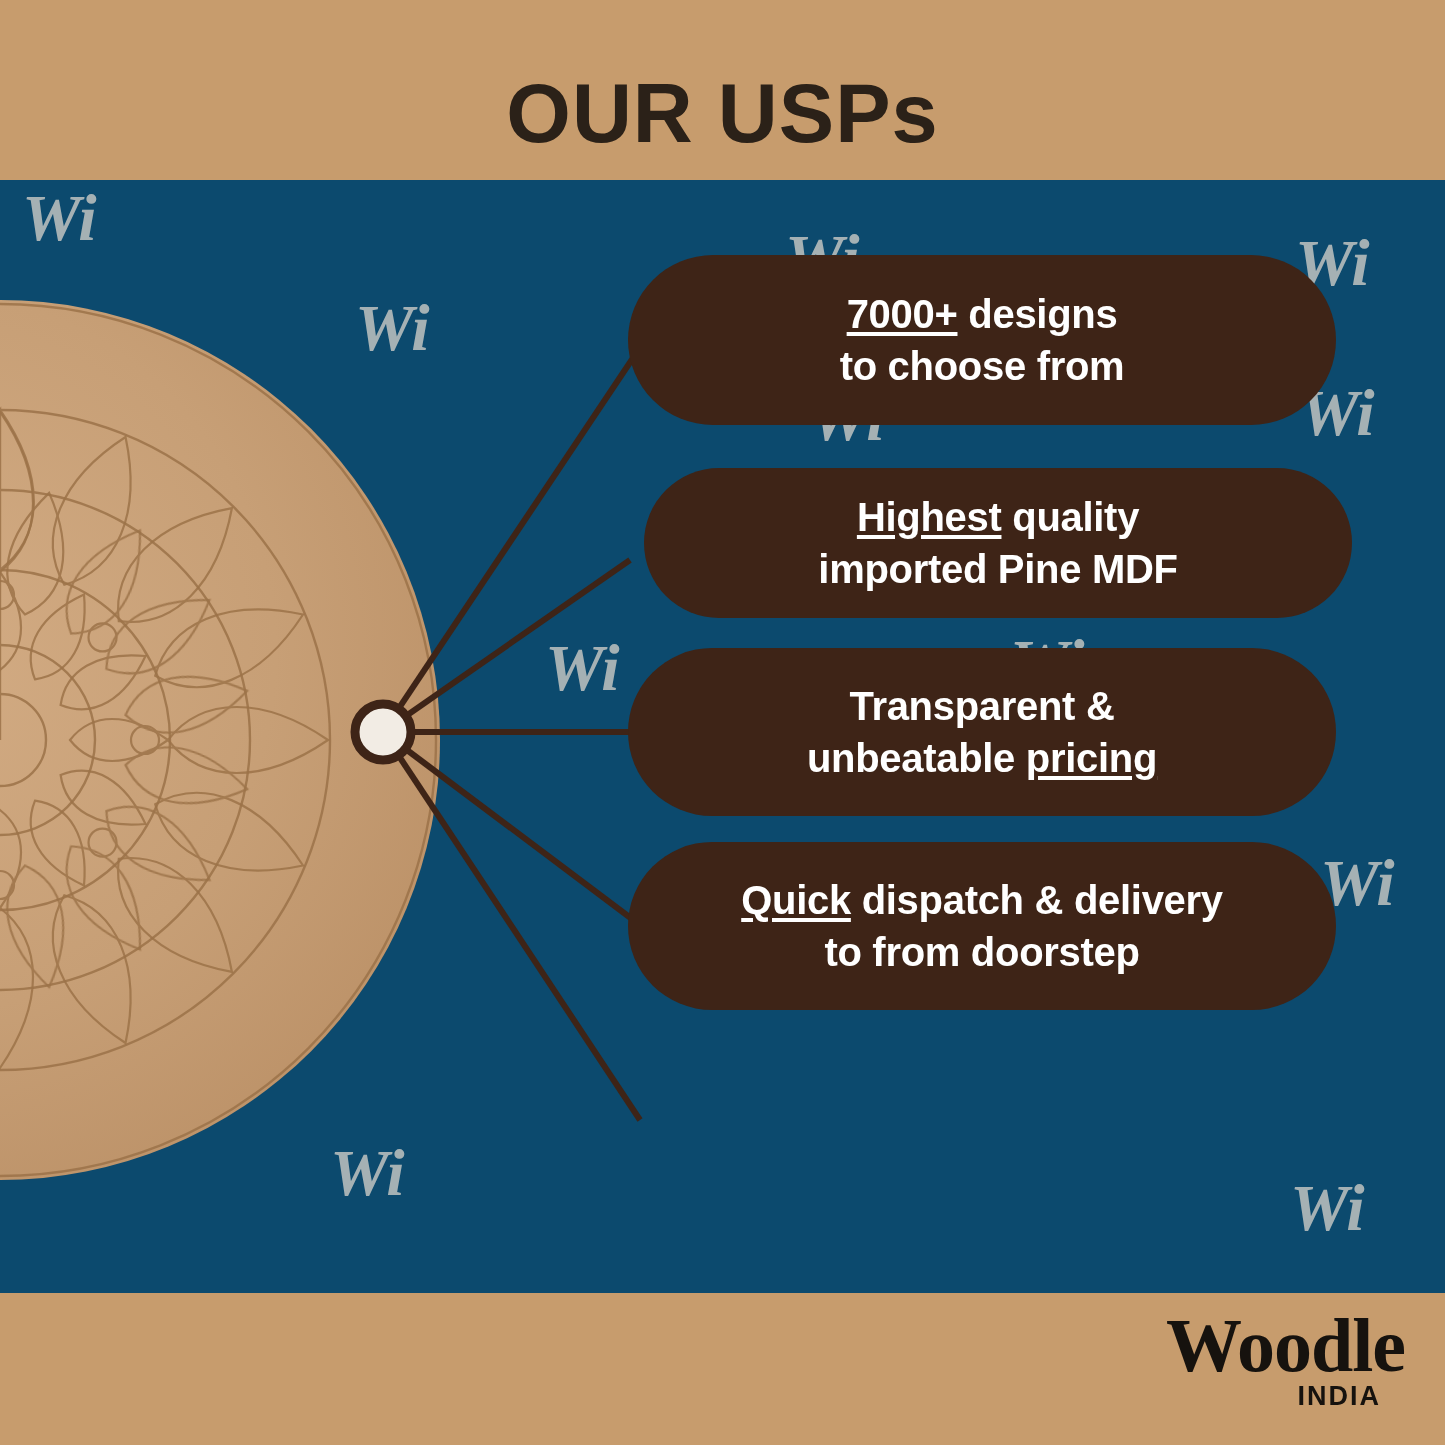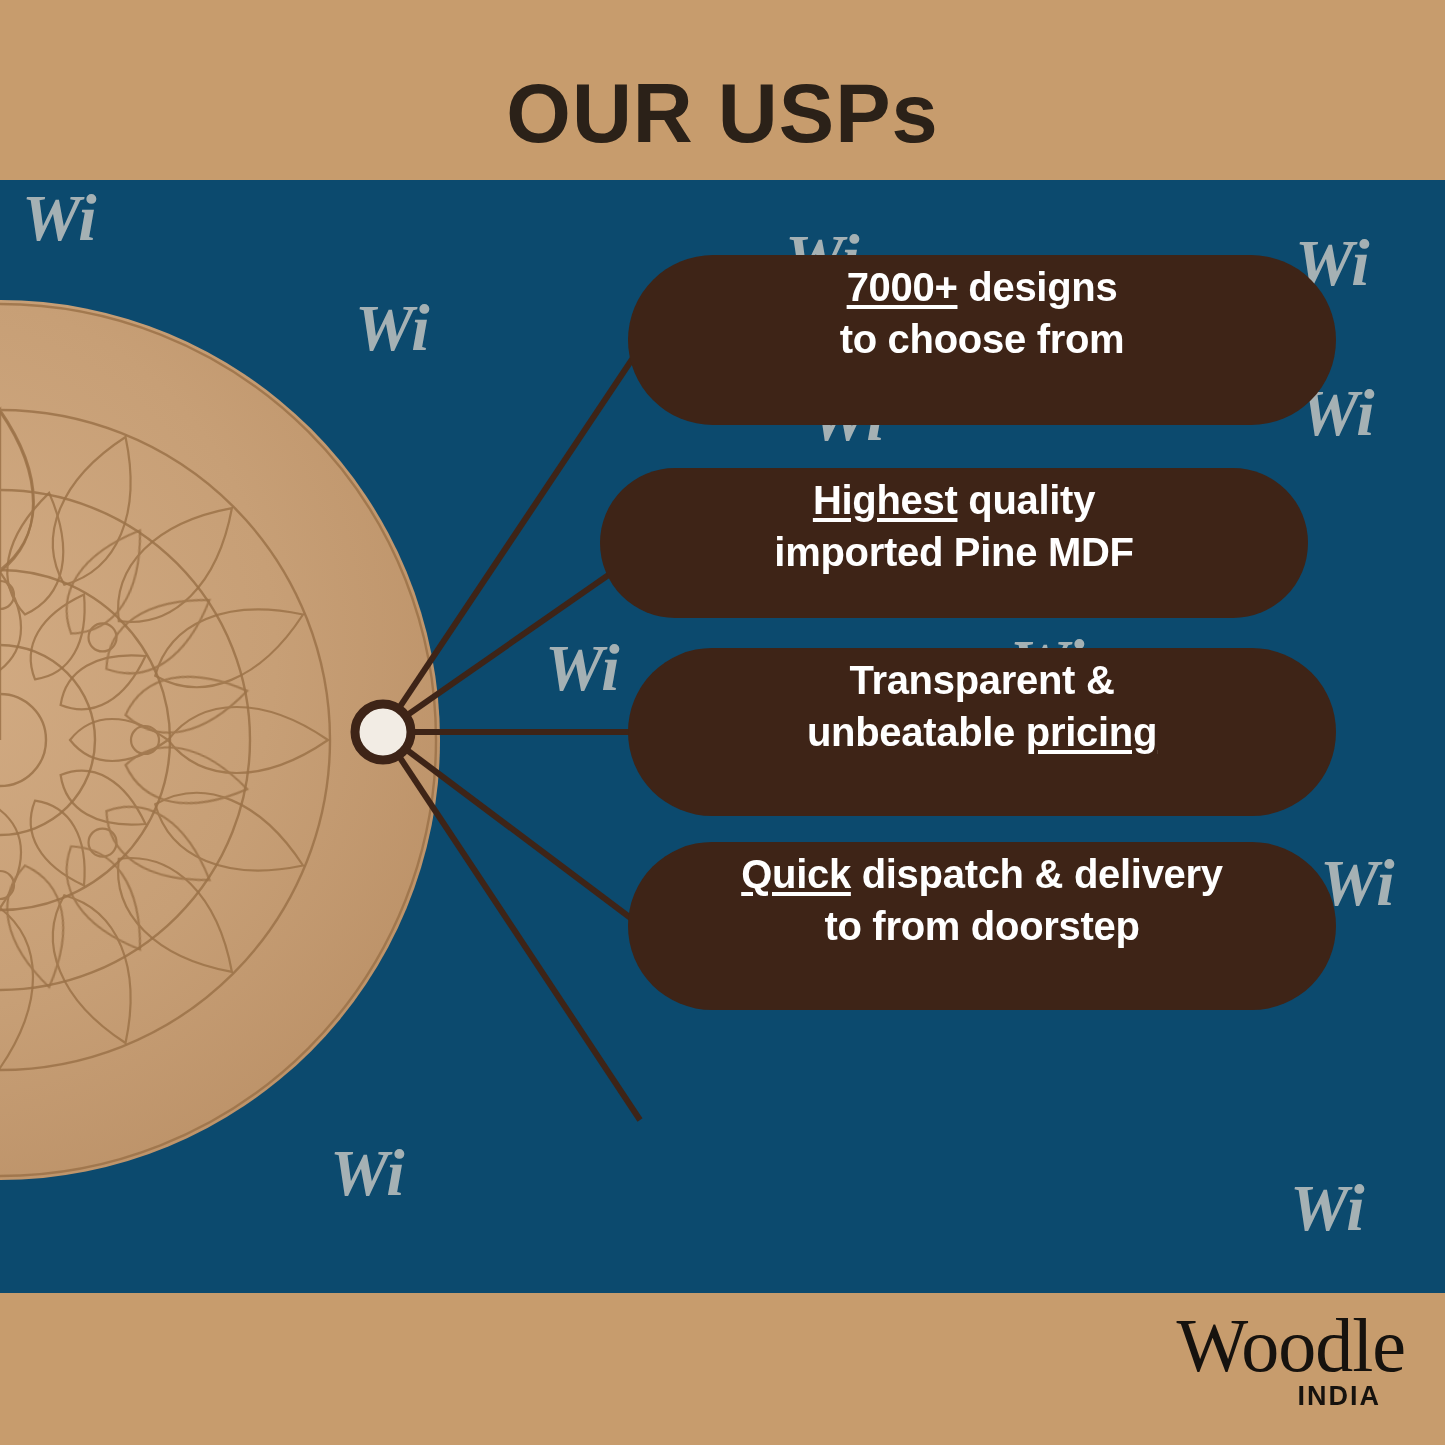--- a/index.html
+++ b/index.html
@@ -54,21 +54,21 @@
   #brand-logo {
     position: absolute;
     right: 40px;
     top: 1305px;
     width: 420px;
     height: 130px;
     text-align: right;
   }
   #brand-word {
     font-family: "Liberation Serif", serif;
-    font-weight: normal;
+    font-weight: bold;
     font-size: 76px;
     line-height: 80px;
     color: #16120e;
     letter-spacing: -1px;
   }
   #brand-sub {
     font-family: "Liberation Sans", sans-serif;
     font-weight: bold;
     font-size: 27px;
     letter-spacing: 2px;
@@ -117,20 +117,21 @@
     height: 1113px;
   }
 
   
   .pill {
     position: absolute;
     background: #3e2417;
     border-radius: 90px;
     color: #ffffff;
     display: flex;
+    align-items: center;
     justify-content: center;
     text-align: center;
     box-sizing: border-box;
     padding: 6px 28px;
   }
   .pill-text {
     font-family: "Liberation Sans", sans-serif;
     font-weight: bold;
     font-size: 40px;
     line-height: 52px;
@@ -265,21 +266,21 @@
       <circle cx="383" cy="552" r="28" fill="#f2ece4" stroke="#3e2417" stroke-width="9"></circle>
     </svg>
 
     <div class="pill" style="left:628px; top:75px; width:708px; height:170px;">
       <div class="pill-text">
         <span class="u">7000+</span><span> designs</span><br>
         <span>to choose from</span>
       </div>
     </div>
 
-    <div class="pill" style="left:600px; top:288px; width:708px; height:150px;">
+    <div class="pill" style="left:644px; top:288px; width:708px; height:150px;">
       <div class="pill-text">
         <span class="u">Highest</span><span> quality</span><br>
         <span>imported Pine MDF</span>
       </div>
     </div>
 
     <div class="pill" style="left:628px; top:468px; width:708px; height:168px;">
       <div class="pill-text">
         <span>Transparent &amp;</span><br>
         <span>unbeatable </span><span class="u">pricing</span>

